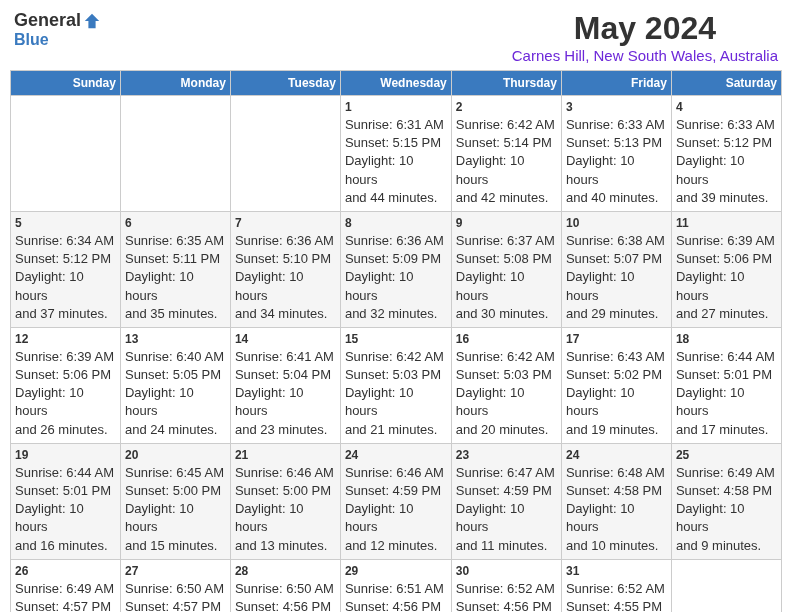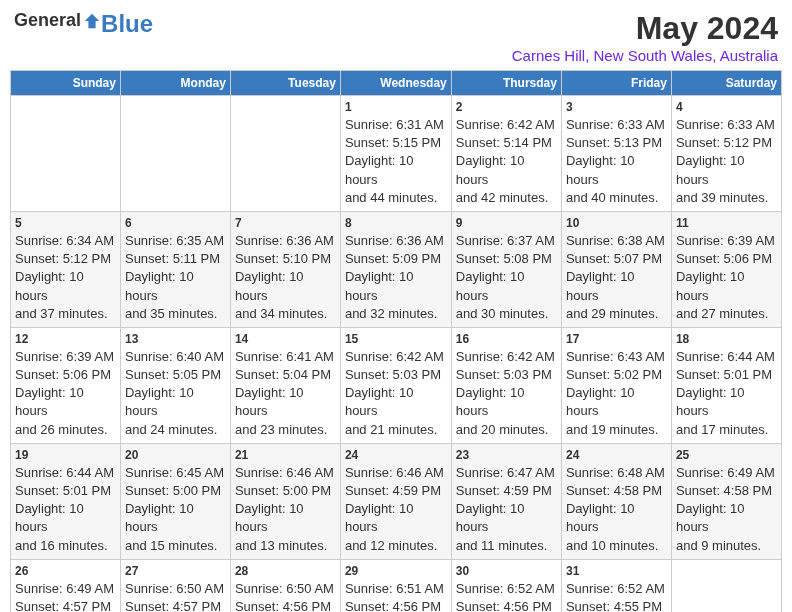--- a/index.html
+++ b/index.html
@@ -12,45 +12,45 @@
     }
     .header {
       display: flex;
       justify-content: space-between;
       align-items: flex-start;
       margin-bottom: 6px;
       padding: 0 4px;
     }
     .logo {
       display: flex;
-      flex-direction: row;
+      flex-direction: column;
       align-items: flex-start;
     }
     .logo-text {
       display: flex;
       align-items: center;
       gap: 0;
     }
     .logo-general {
       font-size: 18px;
       font-weight: bold;
       color: #333;
     }
     .logo-blue {
-      font-size: 24px;
+      font-size: 16px;
       font-weight: bold;
       color: #3a7abf;
     }
     .logo-icon {
       width: 18px;
       height: 18px;
       margin-left: 2px;
     }
     .title-block {
-      text-align: right;
+      text-align: center;
       margin-left: 28px;
     }
     .month-title {
       font-size: 32px;
       font-weight: bold;
       color: #333;
     }
     .location-title {
       font-size: 15px;
       color: #6d28d9;

